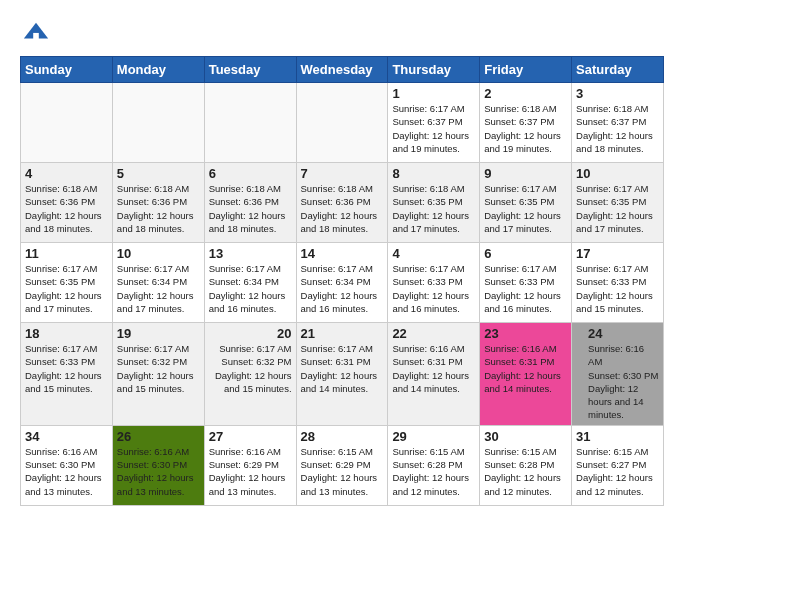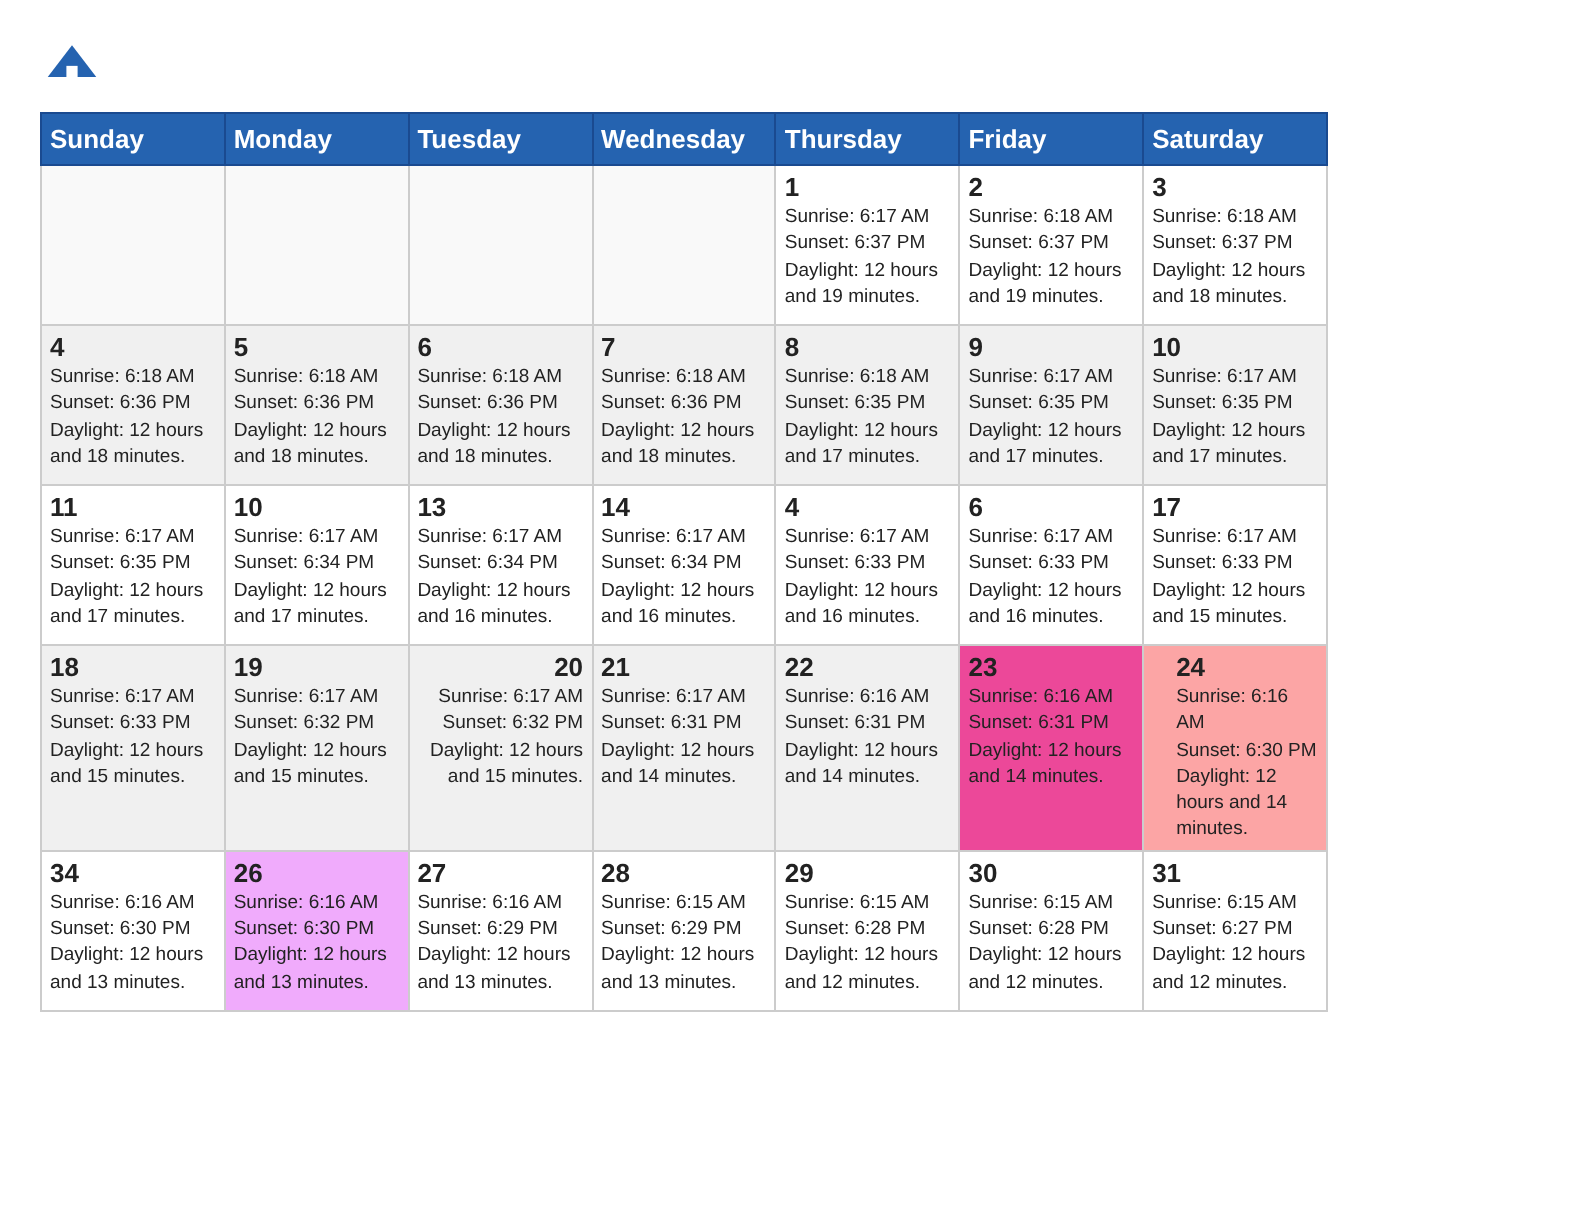--- a/index.html
+++ b/index.html
@@ -229,31 +229,31 @@
             <div class="day-info">Sunrise: 6:17 AM<br>Sunset: 6:31 PM<br>Daylight: 12 hours and 14 minutes.</div>
           </td>
           <td style="background: rgb(240, 240, 240);">
             <span class="day-num">22</span>
             <div class="day-info">Sunrise: 6:16 AM<br>Sunset: 6:31 PM<br>Daylight: 12 hours and 14 minutes.</div>
           </td>
           <td style="background: #ec4899;">
             <span class="day-num">23</span>
             <div class="day-info">Sunrise: 6:16 AM<br>Sunset: 6:31 PM<br>Daylight: 12 hours and 14 minutes.</div>
           </td>
-          <td style="background: #fca5a5; padding-left: 16px;">
+          <td style="background: #a3a3a3; padding-left: 16px;">
             <span class="day-num">24</span>
             <div class="day-info">Sunrise: 6:16 AM<br>Sunset: 6:30 PM<br>Daylight: 12 hours and 14 minutes.</div>
           </td>
         </tr>
         <tr>
           <td style="background: rgb(255, 255, 255);">
             <span class="day-num">34</span>
             <div class="day-info">Sunrise: 6:16 AM<br>Sunset: 6:30 PM<br>Daylight: 12 hours and 13 minutes.</div>
           </td>
-          <td style="background: #f0abfc;">
+          <td style="background: #4d7c0f;">
             <span class="day-num">26</span>
             <div class="day-info">Sunrise: 6:16 AM<br>Sunset: 6:30 PM<br>Daylight: 12 hours and 13 minutes.</div>
           </td>
           <td style="background: rgb(255, 255, 255);">
             <span class="day-num">27</span>
             <div class="day-info">Sunrise: 6:16 AM<br>Sunset: 6:29 PM<br>Daylight: 12 hours and 13 minutes.</div>
           </td>
           <td style="background: rgb(255, 255, 255);">
             <span class="day-num">28</span>
             <div class="day-info">Sunrise: 6:15 AM<br>Sunset: 6:29 PM<br>Daylight: 12 hours and 13 minutes.</div>

